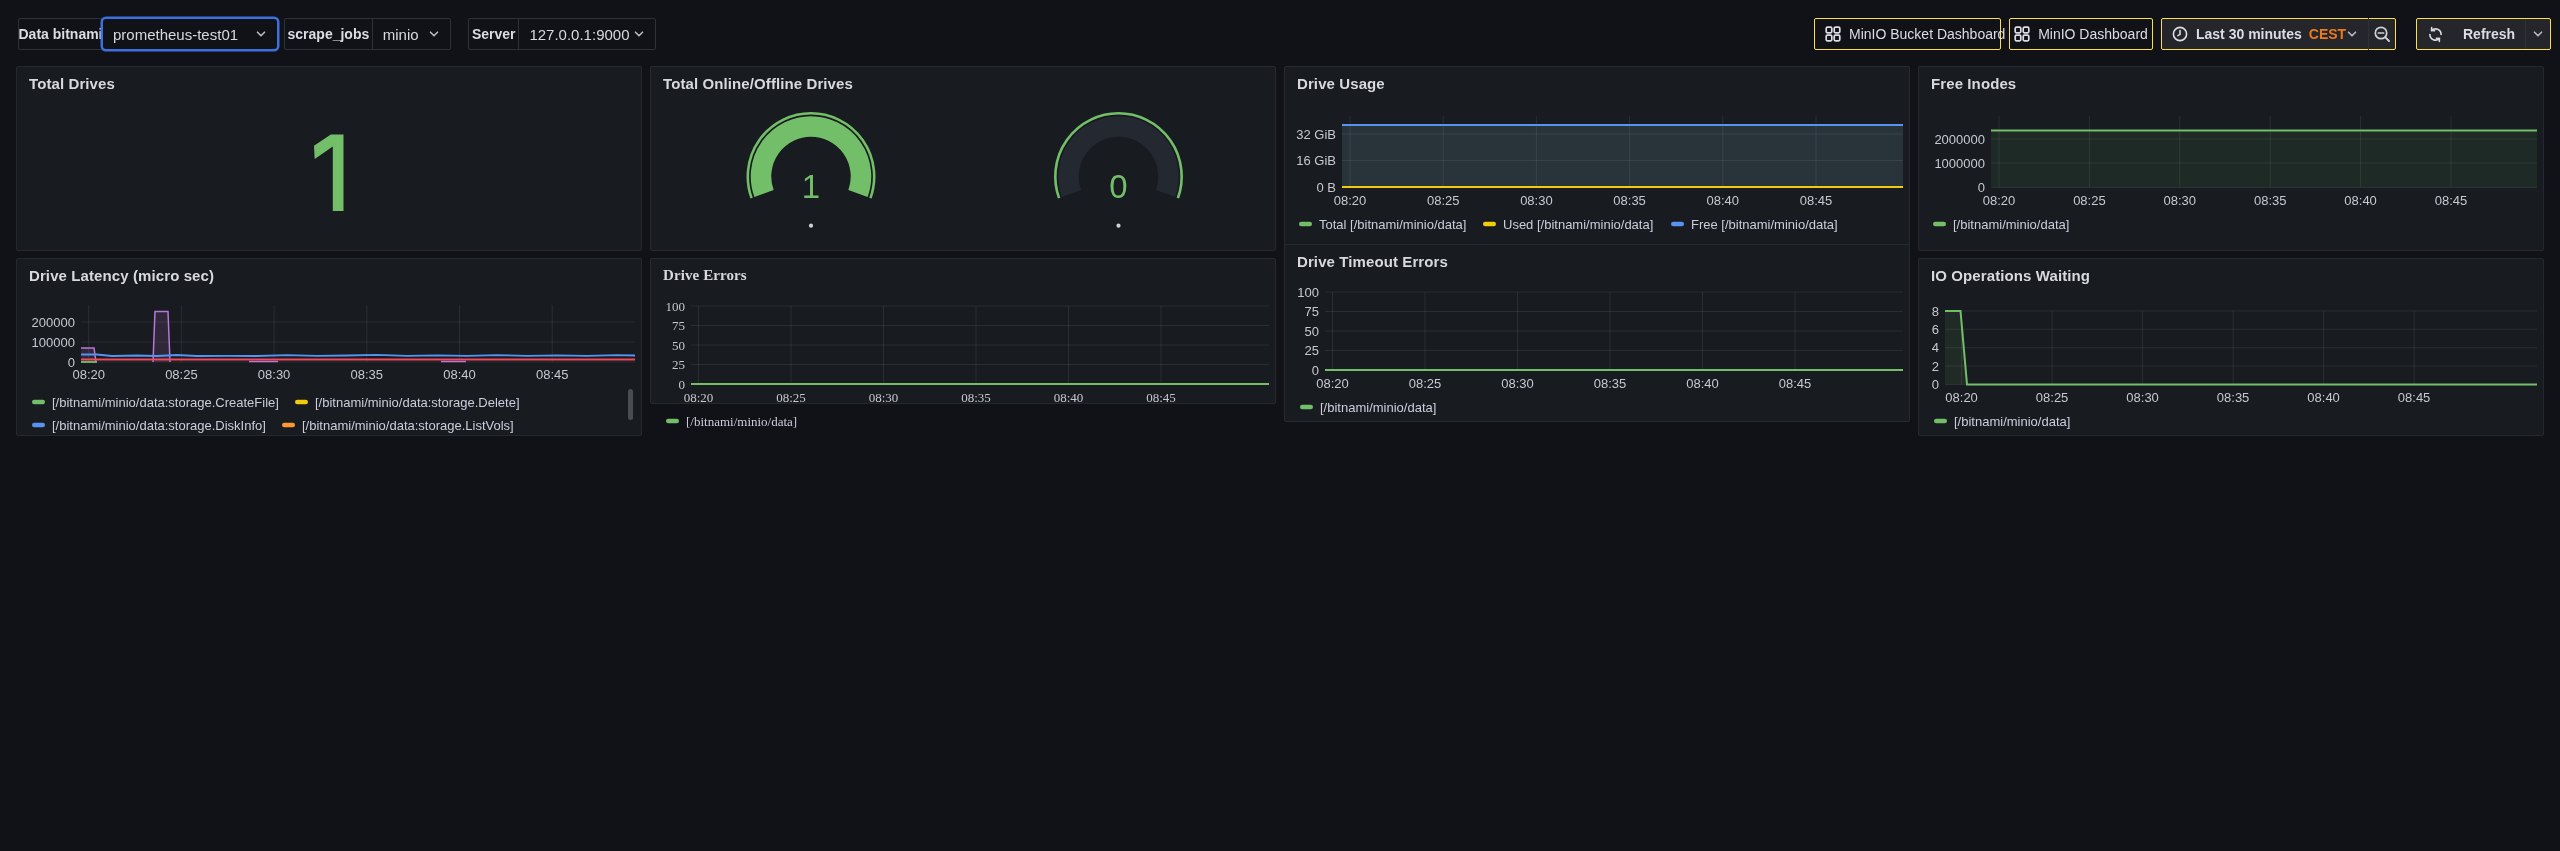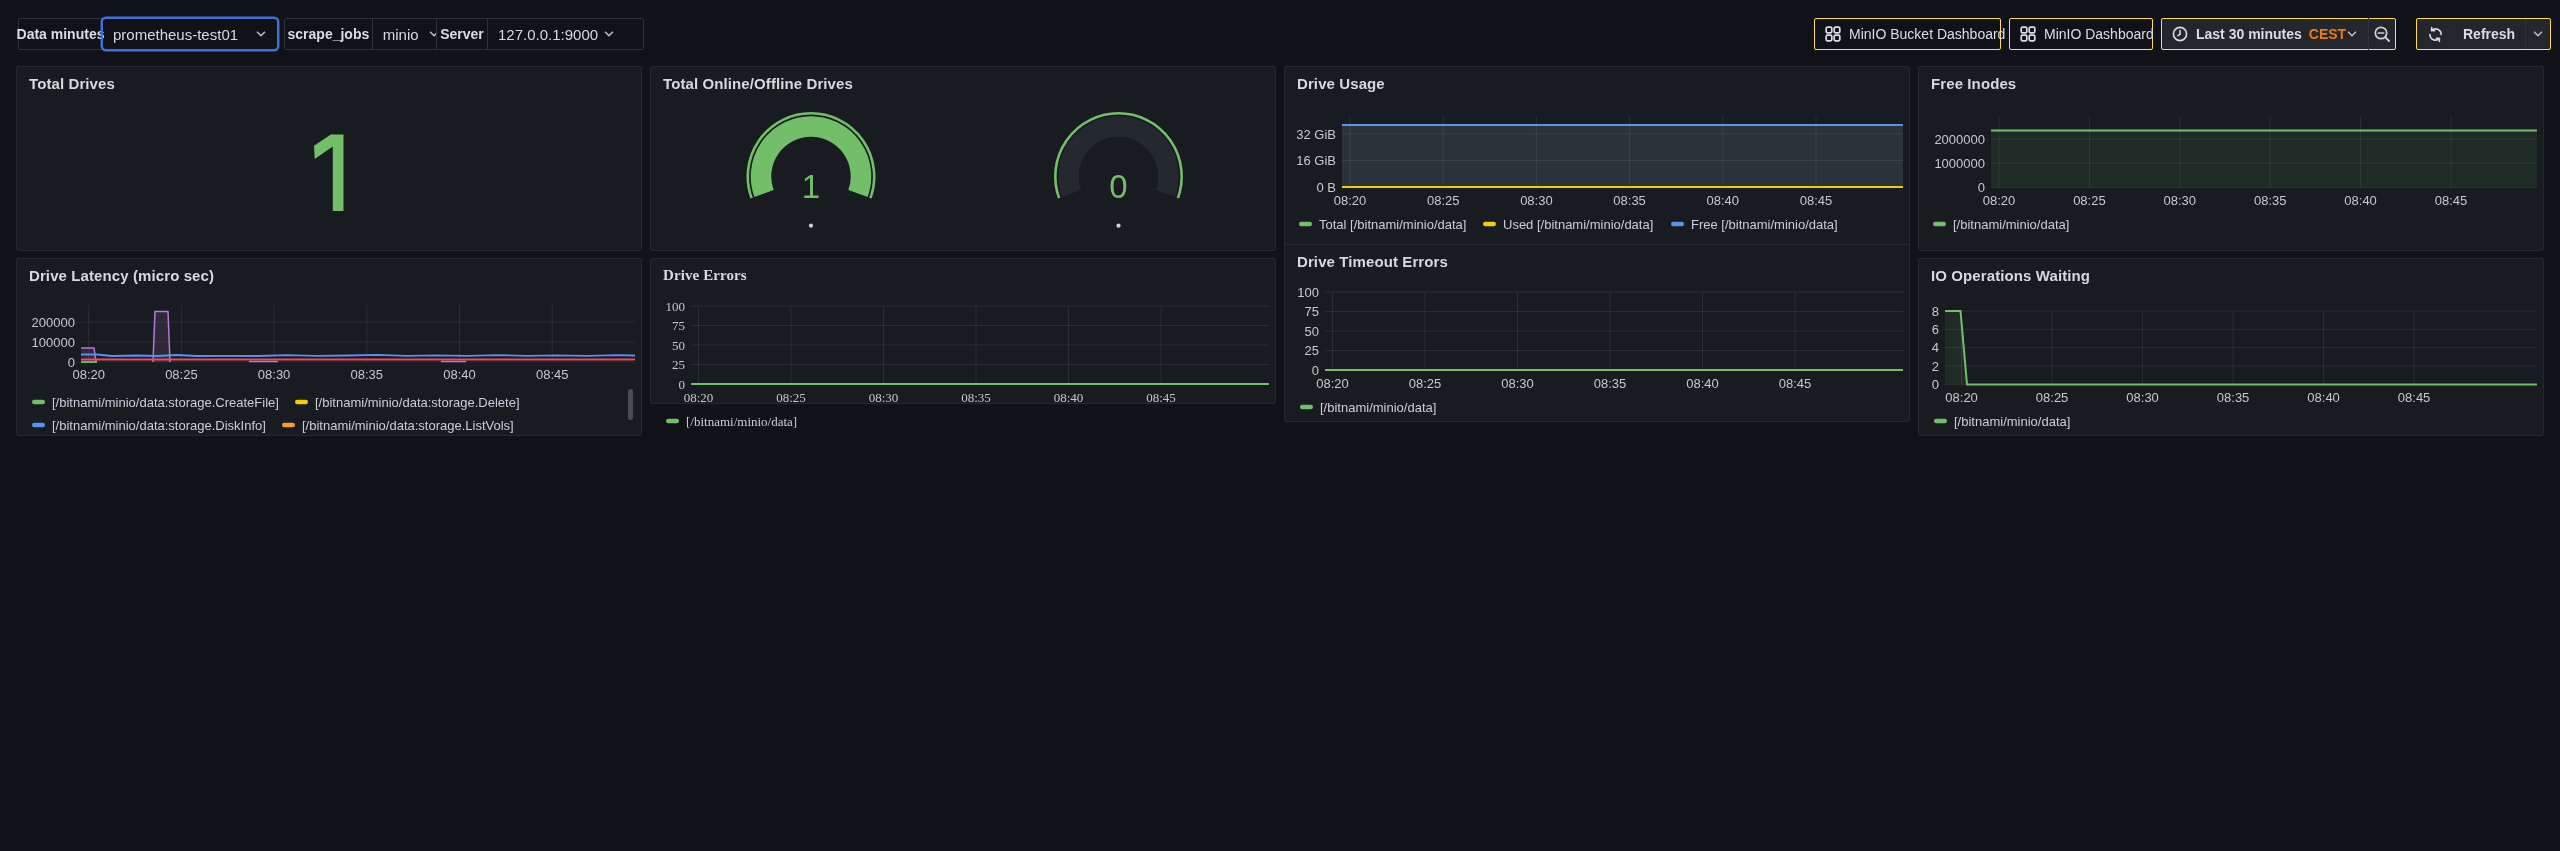--- a/index.html
+++ b/index.html
@@ -15,46 +15,46 @@
   .ctl .val { display:flex; align-items:center; padding:0 10px; font-size:15px;
     color:#d8d9dd; white-space:nowrap; }
   .chev { margin-left:auto; }
   .btn { position:absolute; top:18px; height:32px; display:flex; align-items:center;
     border:1px solid #fde047; border-radius:2px; background:#111217; color:#dcdde3;
     font-size:14px; font-weight:500; padding:0 10px; white-space:nowrap; }
 </style></head>
 <body>
 
 <div class="ctl" style="left:18px; width:260px;">
-  <div class="lab" style="width:84px;">Data minutes</div>
+  <div class="lab" style="width:84px;">Data bitnami</div>
   <div class="val" style="width:176px; box-shadow:0 0 0 2.5px #3b71dc; border-radius:3px;">prometheus-test01<svg class="chev" width="12" height="12" viewBox="0 0 12 12">
         <path d="M2.5 4.2 L6 7.8 L9.5 4.2" stroke="#b9bbc3" stroke-width="1.6" fill="none" stroke-linecap="round" stroke-linejoin="round"></path>
       </svg></div>
 </div>
 <div class="ctl" style="left:284px; width:167px;">
   <div class="lab" style="width:89px;">scrape_jobs</div>
   <div class="val" style="width:78px;">minio<svg class="chev" width="12" height="12" viewBox="0 0 12 12">
         <path d="M2.5 4.2 L6 7.8 L9.5 4.2" stroke="#b9bbc3" stroke-width="1.6" fill="none" stroke-linecap="round" stroke-linejoin="round"></path>
       </svg></div>
 </div>
-<div class="ctl" style="left:436px; width:208px;">
+<div class="ctl" style="left:468px; width:188px;justify-content:center;">
   <div class="lab" style="width:51px;">Server</div>
   <div class="val" style="width:137px;">127.0.0.1:9000<svg class="chev" width="12" height="12" viewBox="0 0 12 12">
         <path d="M2.5 4.2 L6 7.8 L9.5 4.2" stroke="#b9bbc3" stroke-width="1.6" fill="none" stroke-linecap="round" stroke-linejoin="round"></path>
       </svg></div>
 </div>
 <div class="btn" style="left:1814px; width:187px;"><svg width="16" height="16" viewBox="0 0 16 16" style="margin-right:8px;flex:0 0 auto;">
 <g fill="none" stroke="#dcdde3" stroke-width="1.7">
 <rect x="1.2" y="1.2" width="5.6" height="5.6" rx="1.2"></rect>
 <rect x="9.2" y="1.2" width="5.6" height="5.6" rx="1.2"></rect>
 <rect x="1.2" y="9.2" width="5.6" height="5.6" rx="1.2"></rect>
 <rect x="9.2" y="9.2" width="5.6" height="5.6" rx="1.2"></rect>
 </g>
     </svg>MinIO Bucket Dashboard</div>
-<div class="btn" style="left:2009px; width:144px;"><svg width="16" height="16" viewBox="0 0 16 16" style="margin-right:8px;flex:0 0 auto;">
+<div class="btn" style="left:2009px; width:144px;justify-content:center;"><svg width="16" height="16" viewBox="0 0 16 16" style="margin-right:8px;flex:0 0 auto;">
 <g fill="none" stroke="#dcdde3" stroke-width="1.7">
 <rect x="1.2" y="1.2" width="5.6" height="5.6" rx="1.2"></rect>
 <rect x="9.2" y="1.2" width="5.6" height="5.6" rx="1.2"></rect>
 <rect x="1.2" y="9.2" width="5.6" height="5.6" rx="1.2"></rect>
 <rect x="9.2" y="9.2" width="5.6" height="5.6" rx="1.2"></rect>
 </g>
     </svg>MinIO Dashboard</div>
 <div class="btn" style="left:2161px; width:235px; background:#24262c; padding:0;">
   <div style="display:flex;align-items:center;padding:16px 10px;height:100%;border-right:1px solid #2f3138;flex:1;">
     <svg width="16" height="16" viewBox="0 0 16 16" style="margin-right:8px;flex:0 0 auto;">

